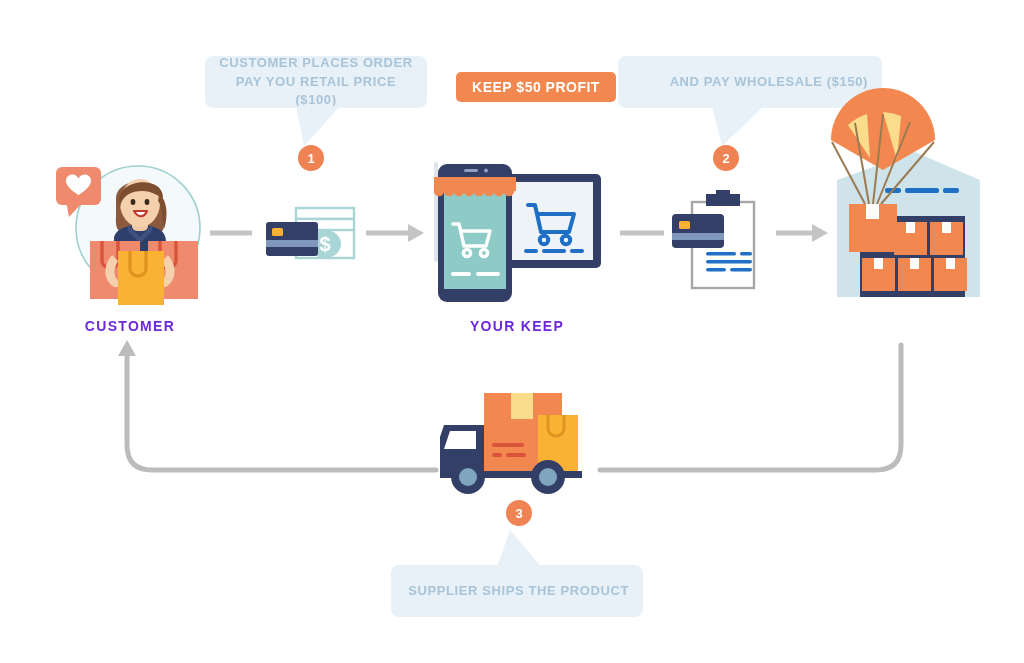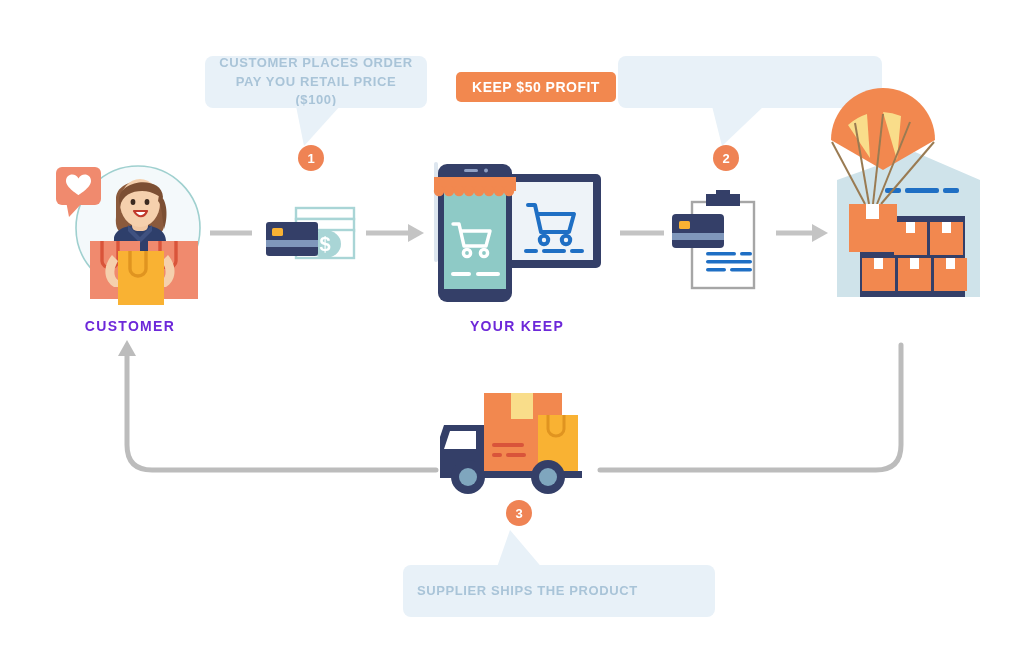--- a/index.html
+++ b/index.html
@@ -24,21 +24,21 @@
     background: #e8f1f8;
     border-radius: 8px;
     color: #a9c4d8;
     font-size: 13px;
     font-weight: bold;
     letter-spacing: 0.6px;
     line-height: 1.45;
     text-align: center;
     display: flex;
     align-items: center;
-    justify-content: flex-start;
+    justify-content: flex-end;
     padding: 10px 14px;
     box-sizing: border-box;
   }
 
   
   .profit-badge {
     background: #f2884f;
     color: #ffffff;
     border-radius: 5px;
     font-size: 14px;
@@ -122,20 +122,21 @@
   <div class="abs step-badge" style="left:298px; top:145px;">
     <span>1</span>
   </div>
 
   <div class="abs profit-badge" style="left:456px; top:72px; width:160px; height:30px;">
     <span>KEEP $50 PROFIT</span>
   </div>
 
   <div class="abs callout" style="left:618px; top:56px; width:264px; height:52px;">
     <div>
+      <div>AND PAY WHOLESALE ($150)</div>
     </div>
   </div>
   <svg class="abs" style="left:712px; top:106px;" width="60" height="42">
     <polygon points="0,0 52,0 10,40" fill="#e8f1f8"></polygon>
   </svg>
 
   <div class="abs step-badge" style="left:713px; top:145px;">
     <span>2</span>
   </div>
 
@@ -344,19 +345,19 @@
     </g>
   </svg>
 
   <div class="abs step-badge" style="left:506px; top:500px;">
     <span>3</span>
   </div>
 
   <svg class="abs" style="left:496px; top:530px;" width="60" height="42">
     <polygon points="0,40 48,40 14,0" fill="#e8f1f8"></polygon>
   </svg>
-  <div class="abs callout" style="left:391px; top:565px; width:312px; height:52px;margin-left:12px;">
+  <div class="abs callout" style="left:391px; top:565px; width:252px; height:52px;">
     <div>
       <div>SUPPLIER SHIPS THE PRODUCT</div>
     </div>
   </div>
 
 </div>
 
 </body></html>

